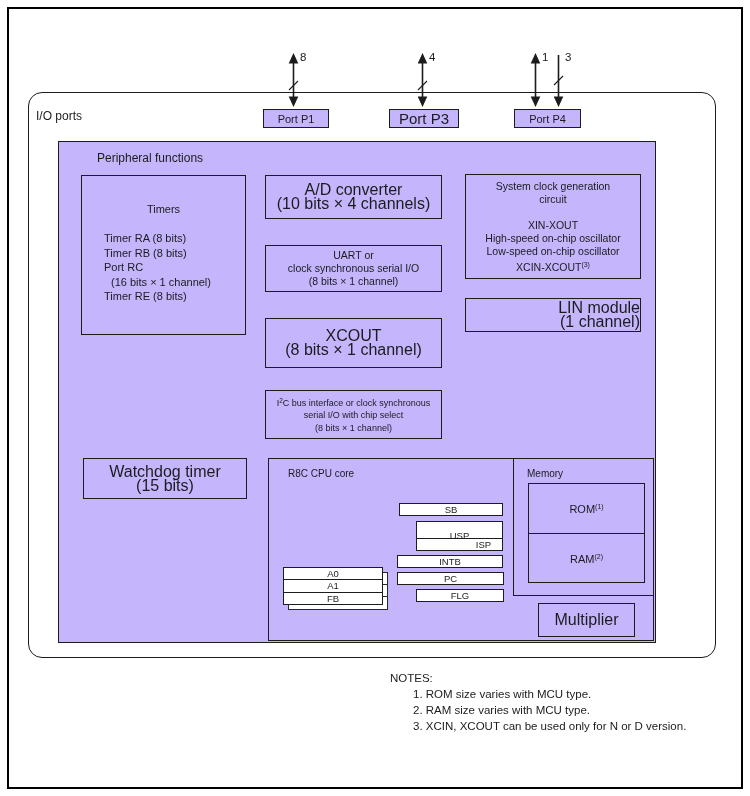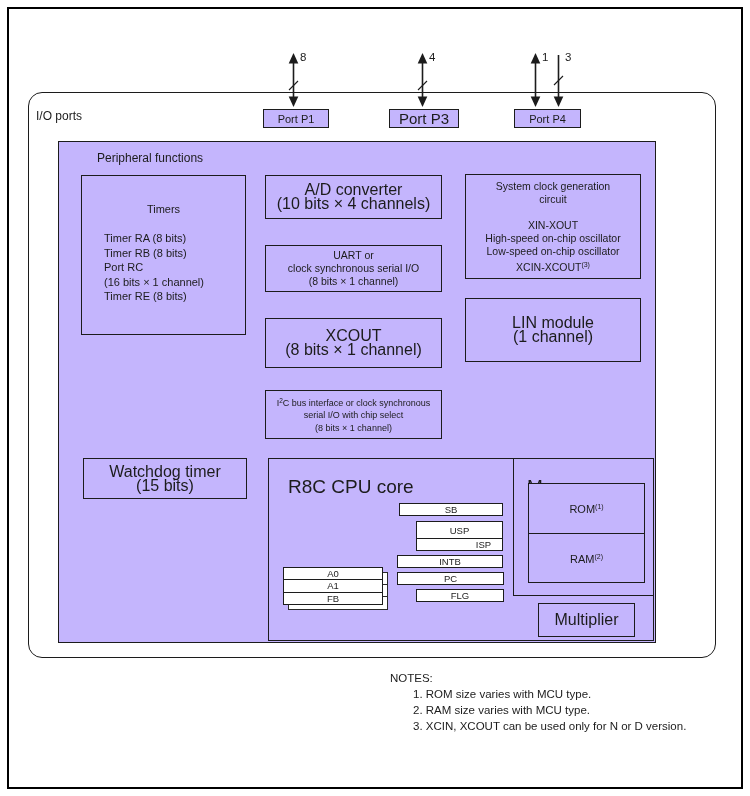--- a/index.html
+++ b/index.html
@@ -6,21 +6,21 @@
   body{font-family:"Liberation Sans","DejaVu Sans",sans-serif;color:#1c1c1c;
        -webkit-font-smoothing:antialiased;}
   #page{position:relative;width:750px;height:796px;background:#fff;overflow:hidden;}
   .abs{position:absolute;box-sizing:border-box;}
   .box{position:absolute;box-sizing:border-box;border:1.5px solid #1c1c1c;background:#c4b5fd;}
   .cc{display:flex;flex-direction:column;align-items:center;justify-content:center;text-align:center;}
   .lbl{position:absolute;white-space:nowrap;}
   .fs11{font-size:16px;line-height:14px;}
   .fs105{font-size:10.5px;line-height:13px;}
   .fs9{font-size:9px;line-height:12.5px;}
-  .title14{font-size:19px;margin-top:8px;}
+  .title14{font-size:10px;}
   .sup{font-size:7px;vertical-align:4px;letter-spacing:0;}
   
   .regwrap{position:absolute;}
   .regshadow{position:absolute;box-sizing:border-box;border:1.2px solid #2a2a2a;background:#fff;
              display:flex;flex-direction:column;}
   .regshadow .srow{flex:1;border-bottom:1.2px solid #2a2a2a;}
   .regshadow .srow:last-child{border-bottom:none;}
   .regtable{position:absolute;left:0;top:0;box-sizing:border-box;border:1.2px solid #1c1c1c;
             background:#fff;display:flex;flex-direction:column;}
   .regrow{flex:1;display:flex;border-bottom:1.2px solid #1c1c1c;font-size:9.5px;}
@@ -84,21 +84,21 @@
 
   <div class="box" style="left:58px;top:141px;width:598px;height:502px;"></div>
   <div class="lbl" style="left:87px;top:151px;font-size:12px;margin-left:10px;">Peripheral functions</div>
 
   <div class="box" style="left:81px;top:175px;width:165px;height:160px;">
     <div style="text-align:center;padding-top:27px;font-size:11px;">Timers</div>
     <div style="padding-left:22px;margin-top:16px;font-size:11px;line-height:14.6px;">
       <div>Timer RA (8 bits)</div>
       <div>Timer RB (8 bits)</div>
       <div>Port RC</div>
-      <div style="">(16 bits × 1 channel)</div>
+      <div style="margin-left:7px;">(16 bits × 1 channel)</div>
       <div>Timer RE (8 bits)</div>
     </div>
   </div>
 
   <div class="box cc fs11" style="left:265px;top:175px;width:177px;height:44px;">
     <div>A/D converter</div>
     <div>(10 bits × 4 channels)</div>
   </div>
 
   <div class="box cc fs105" style="left:265px;top:245px;width:177px;height:47px;">
@@ -127,21 +127,21 @@
       <div style="height:13px;"></div>
       <div>XIN-XOUT</div>
       <div>High-speed on-chip oscillator</div>
       <div>Low-speed on-chip oscillator</div>
       <div>
         <span>XCIN-XCOUT</span><span class="sup">(3)</span>
       </div>
     </div>
   </div>
 
-  <div class="box cc fs11" style="left:465px;top:298px;width:176px;height:64px;">
+  <div class="box cc fs11" style="left:465px;top:298px;width:176px;height:34px;align-items:flex-end;">
     <div>LIN module</div>
     <div>(1 channel)</div>
   </div>
 
   <div class="box cc fs11" style="left:83px;top:458px;width:164px;height:41px;">
     <div>Watchdog timer</div>
     <div>(15 bits)</div>
   </div>
 
   <div class="box" style="left:268px;top:458px;width:386px;height:183px;"></div>
@@ -161,21 +161,21 @@
       <div class="regrow">
         <span>A1</span>
       </div>
       <div class="regrow">
         <span>FB</span>
       </div>
     </div>
   </div>
 
   <div class="ctrlreg" style="left:399px;top:503px;width:104px;height:13px;">SB</div>
-  <div class="ctrlreg" style="left:416px;top:521px;width:87px;height:18px;">USP</div>
+  <div class="ctrlreg" style="left:416px;top:521px;width:87px;height:29px;">USP</div>
   <div class="ctrlreg" style="left:416px;top:538px;width:87px;height:13px;padding-left:48px;">ISP</div>
   <div class="ctrlreg" style="left:397px;top:555px;width:106px;height:13px;">INTB</div>
   <div class="ctrlreg" style="left:397px;top:572px;width:107px;height:13px;">PC</div>
   <div class="ctrlreg" style="left:416px;top:589px;width:88px;height:13px;">FLG</div>
 
   <div class="box" style="left:513px;top:458px;width:141px;height:138px;"></div>
   <div class="lbl title14" style="left:527px;top:468px;">Memory</div>
   <div class="box" style="left:528px;top:483px;width:117px;height:100px;border-width:1.2px;">
     <div class="cc" style="height:50px;border-bottom:1.2px solid #1c1c1c;box-sizing:border-box;font-size:11px;">
       <div><span>ROM</span><span class="sup">(1)</span></div>

